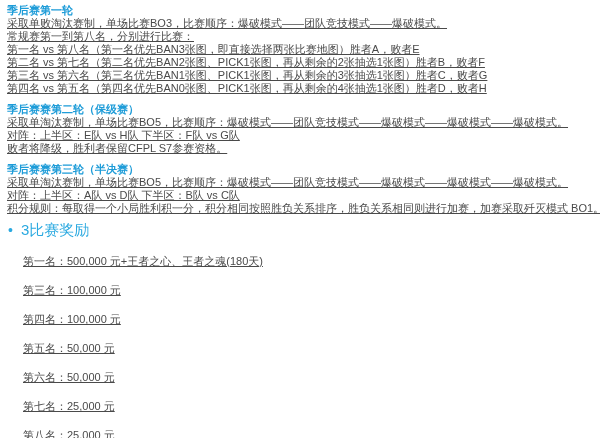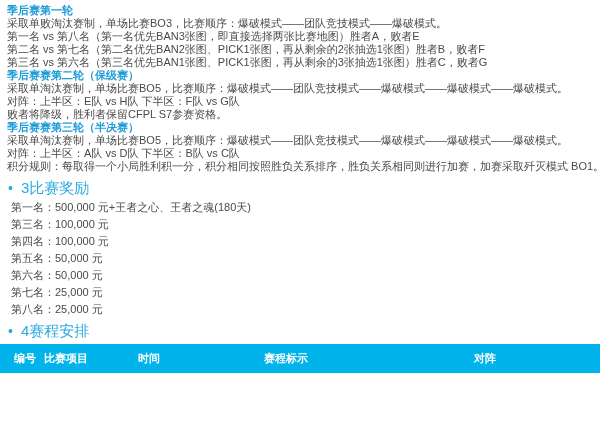--- a/index.html
+++ b/index.html
@@ -10,55 +10,56 @@
   }
   .page {
     position: relative;
     width: 600px;
     height: 438px;
     box-sizing: border-box;
     padding: 4px 0 0 7px;
     overflow: hidden;
     background: #ffffff;
   }
-  .rule-section { margin-top: 0; }
+  .rule-section { margin-top: 8px; }
   .rule-section.first { margin-top: 0; }
   .rule-section.no-gap { margin-top: 0; }
   .sec-heading {
     margin: 0;
     font-size: 11px;
     line-height: 13px;
     font-weight: bold;
     color: #1e9cd8;
   }
   .line {
     margin: 0;
     font-size: 11px;
     line-height: 13px;
     color: #4a4a4a;
     white-space: nowrap;
+    text-decoration: underline;
   }
   .big-heading {
     display: flex;
     align-items: center;
     margin: 6px 0 4px 0;
     height: 18px;
   }
   .big-heading .dot {
     color: #2aa9e0;
     font-size: 14px;
     margin: 0 8px 0 1px;
     line-height: 18px;
   }
   .big-title {
     color: #2aa9e0;
     font-size: 15px;
     line-height: 18px;
   }
-  .prize-list p { margin: 4px; }
+  .prize-list p { margin: 16px; }
   .sched-table {
     margin-left: -7px;
     margin-top: 4px;
     width: 600px;
     border-collapse: collapse;
     table-layout: fixed;
   }
   .sched-table th {
     background: #00b3ea;
     color: #ffffff;
@@ -71,23 +72,25 @@
   }
 </style>
 </head>
 <body>
 
 <div class="page">
 
   <section class="rule-section first">
     <h3 class="sec-heading">季后赛第一轮</h3>
     <p class="line">采取单败淘汰赛制，单场比赛BO3，比赛顺序：爆破模式——团队竞技模式——爆破模式。</p>
+    <p class="line">常规赛第一到第八名，分别进行比赛：</p>
     <p class="line">第一名 vs 第八名（第一名优先BAN3张图，即直接选择两张比赛地图）胜者A，败者E</p>
     <p class="line">第二名 vs 第七名（第二名优先BAN2张图、PICK1张图，再从剩余的2张抽选1张图）胜者B，败者F</p>
     <p class="line">第三名 vs 第六名（第三名优先BAN1张图、PICK1张图，再从剩余的3张抽选1张图）胜者C，败者G</p>
+    <p class="line">第四名 vs 第五名（第四名优先BAN0张图、PICK1张图，再从剩余的4张抽选1张图）胜者D，败者H</p>
   </section>
 
   <section class="rule-section">
     <h3 class="sec-heading">季后赛赛第二轮（保级赛）</h3>
     <p class="line">采取单淘汰赛制，单场比赛BO5，比赛顺序：爆破模式——团队竞技模式——爆破模式——爆破模式——爆破模式。</p>
     <p class="line">对阵：上半区：E队 vs H队 下半区：F队 vs G队</p>
     <p class="line">败者将降级，胜利者保留CFPL S7参赛资格。</p>
   </section>
 
   <section class="rule-section">

